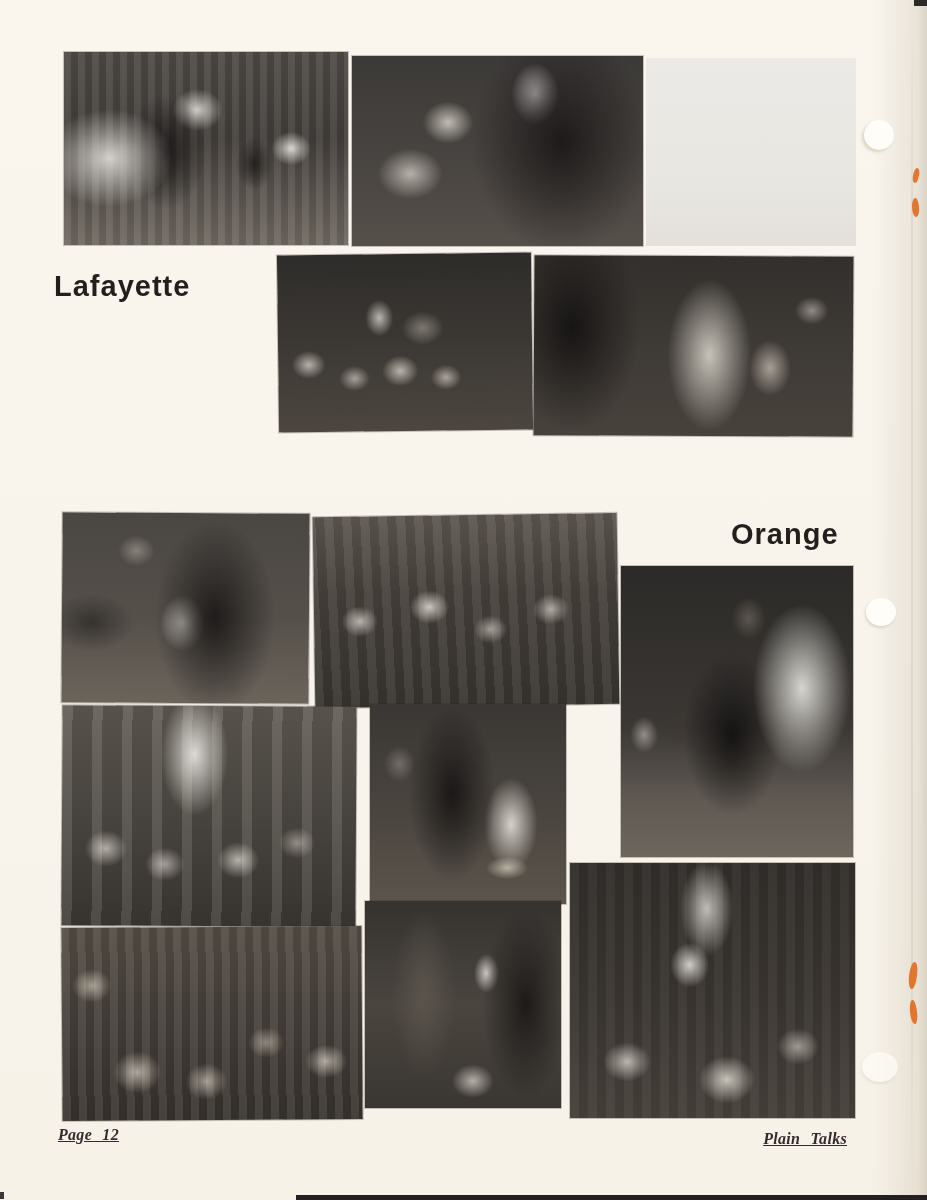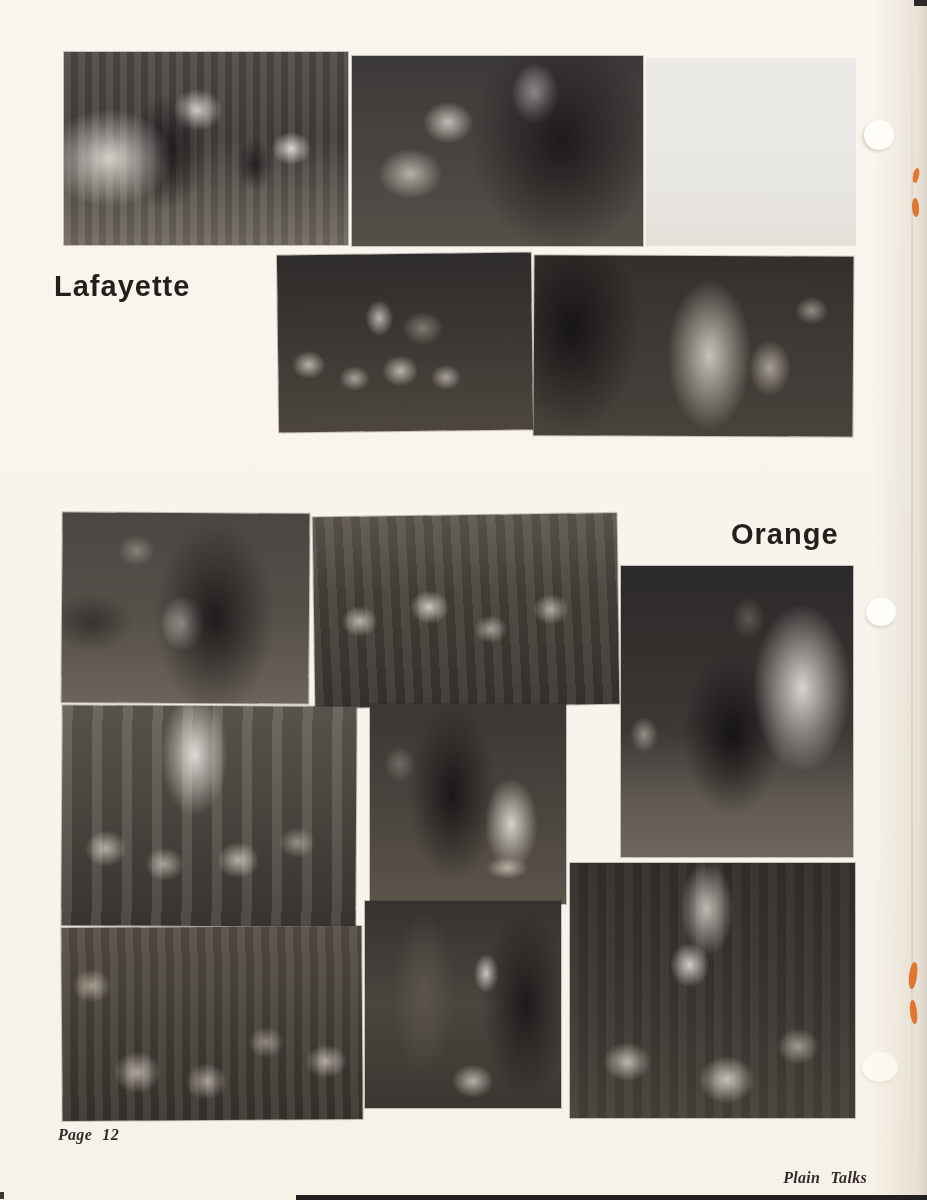--- a/index.html
+++ b/index.html
@@ -27,20 +27,21 @@
   }
   .footer-text{
     position:absolute;
     color:#352b2f;
     font-family:"Liberation Serif", serif;
     font-style:italic;
     font-weight:bold;
     font-size:16px;
     word-spacing:6px;
     letter-spacing:.3px;
+    text-decoration:underline;
   }
   .gray-panel{
     position:absolute;
     left:646px;top:58px;width:210px;height:188px;
     background:linear-gradient(180deg,#eceae6 0%,#e8e6e1 70%,#e3e0da 100%);
   }
   
   #p1{left:64px;top:52px;width:284px;height:193px;background:
     radial-gradient(90px 70px at 16% 55%, rgba(225,222,216,.9), transparent 70%),
     radial-gradient(55px 80px at 36% 52%, rgba(22,20,20,.85), transparent 72%),
@@ -135,21 +136,21 @@
   .om3{left:909px;top:962px;width:8px;height:27px;transform:rotate(5deg);}
   .om4{left:910px;top:1000px;width:7px;height:24px;transform:rotate(-8deg);}
   .blemish{position:absolute;border-radius:50%;background:#fffdf7;}
   .b1{left:864px;top:120px;width:30px;height:30px;box-shadow:-2px 2px 3px rgba(190,178,158,.5);}
   .b2{left:866px;top:598px;width:30px;height:28px;box-shadow:-1px 2px 3px rgba(190,178,158,.45);}
   .b3{left:862px;top:1052px;width:36px;height:30px;opacity:.7;box-shadow:-1px 2px 3px rgba(190,178,158,.35);}
   .edge-line{position:absolute;right:14px;top:0;width:2px;height:100%;background:linear-gradient(180deg,rgba(200,188,168,.0),rgba(200,188,168,.35) 20%,rgba(200,188,168,.35) 80%,rgba(200,188,168,.0));}
   .label-lafayette{left:54px;top:270px;}
   .label-orange{left:731px;top:518px;}
   .footer-left{left:58px;top:1126px;}
-  .footer-right{right:60px;top:1130px;margin-top:39px;}
+  .footer-right{right:80px;top:1130px;}
 </style>
 </head>
 <body>
 
 <div class="page">
 
   <div id="p1" class="photo" title="Santa Claus bending to hand a gift to a boy while a crowd of children and adults watches in a curtained hall"></div>
   <div id="p2" class="photo" title="Santa Claus seated on a stool handing a wrapped gift to a toddler"></div>
   <div class="gray-panel" title="blank light-gray photo area at top right"></div>
 

